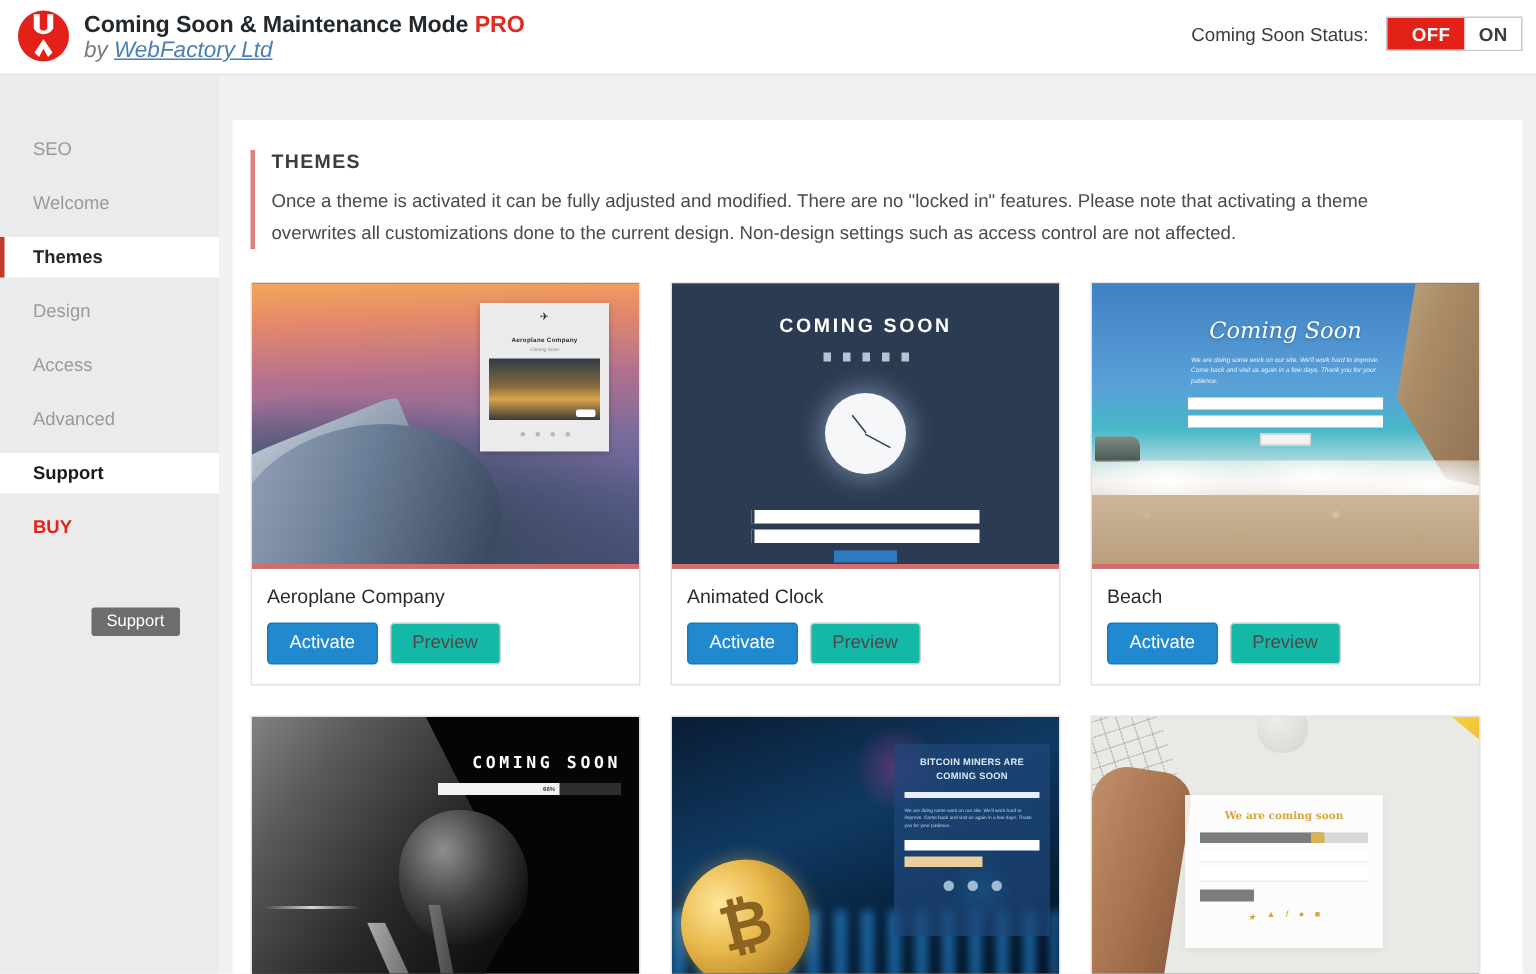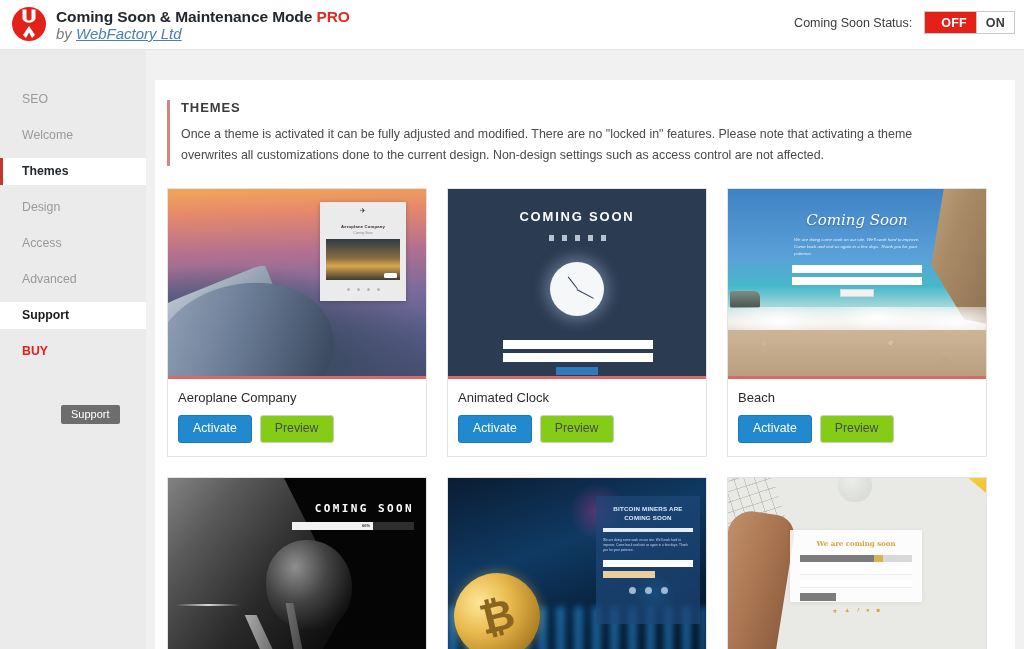--- a/index.html
+++ b/index.html
@@ -142,21 +142,21 @@
   .card-actions { display: flex; gap: 8px; }
   .btn {
     font-size: 12.3px; padding: 5px 14px 6px;
     border-radius: 3px; line-height: 15px;
   }
   .btn-activate {
     background: #2089d0; color: #ffffff;
     border: 1px solid #1a7ab8;
   }
   .btn-preview {
-    background: #84cc16; color: #4a4a4a;
+    background: #14b8a6; color: #4a4a4a;
     border: 1px solid #cccccc;
   }
 
   
   .t-aero {
     position: absolute; inset: 0;
     background:
       radial-gradient(ellipse 150% 90% at 22% 96%, #3d4b63 0%, #3d4b63 26%, rgba(61,75,99,0) 62%),
       linear-gradient(178deg, #f0a758 0%, #e78a6a 13%, #b3708f 34%, #7a6b9c 56%, #5d5f8e 76%, #4a4f77 100%);
   }
@@ -360,21 +360,21 @@
     position: absolute; left: 110px; top: -10px; width: 34px; height: 34px;
     background: radial-gradient(ellipse at 40% 34%, #eceeea, #d3d5d0);
     border-radius: 50% 50% 46% 46%;
   }
   .t-desk .sticky {
     position: absolute; right: -6px; top: -6px; width: 40px; height: 34px;
     background: linear-gradient(150deg, #ffd84d, #e8b62c);
     clip-path: polygon(22% 0, 100% 0, 100% 76%);
   }
   .t-desk .card2 {
-    position: absolute; left: 62px; top: 52px; width: 132px; height: 72px;
+    position: absolute; left: 62px; top: 52px; width: 132px; height: 102px;
     background: rgba(255,255,255,.86); padding: 9px 10px;
     box-shadow: 0 1px 5px rgba(0,0,0,.07);
   }
   .t-desk .card2 .h {
     text-align: center; color: #d6a63c; font-size: 7px; font-weight: bold;
     font-family: "DejaVu Serif", serif;
   }
   .t-desk .card2 .pbar { height: 7px; background: #d8d8d8; margin-top: 7px; position: relative; }
   .t-desk .card2 .pbar i { position: absolute; left: 0; top: 0; bottom: 0; width: 72%; background: #7c7c7c; }
   .t-desk .card2 .pbar b { position: absolute; left: 66%; top: 0; bottom: 0; width: 8%; background: #d9b34f; }

